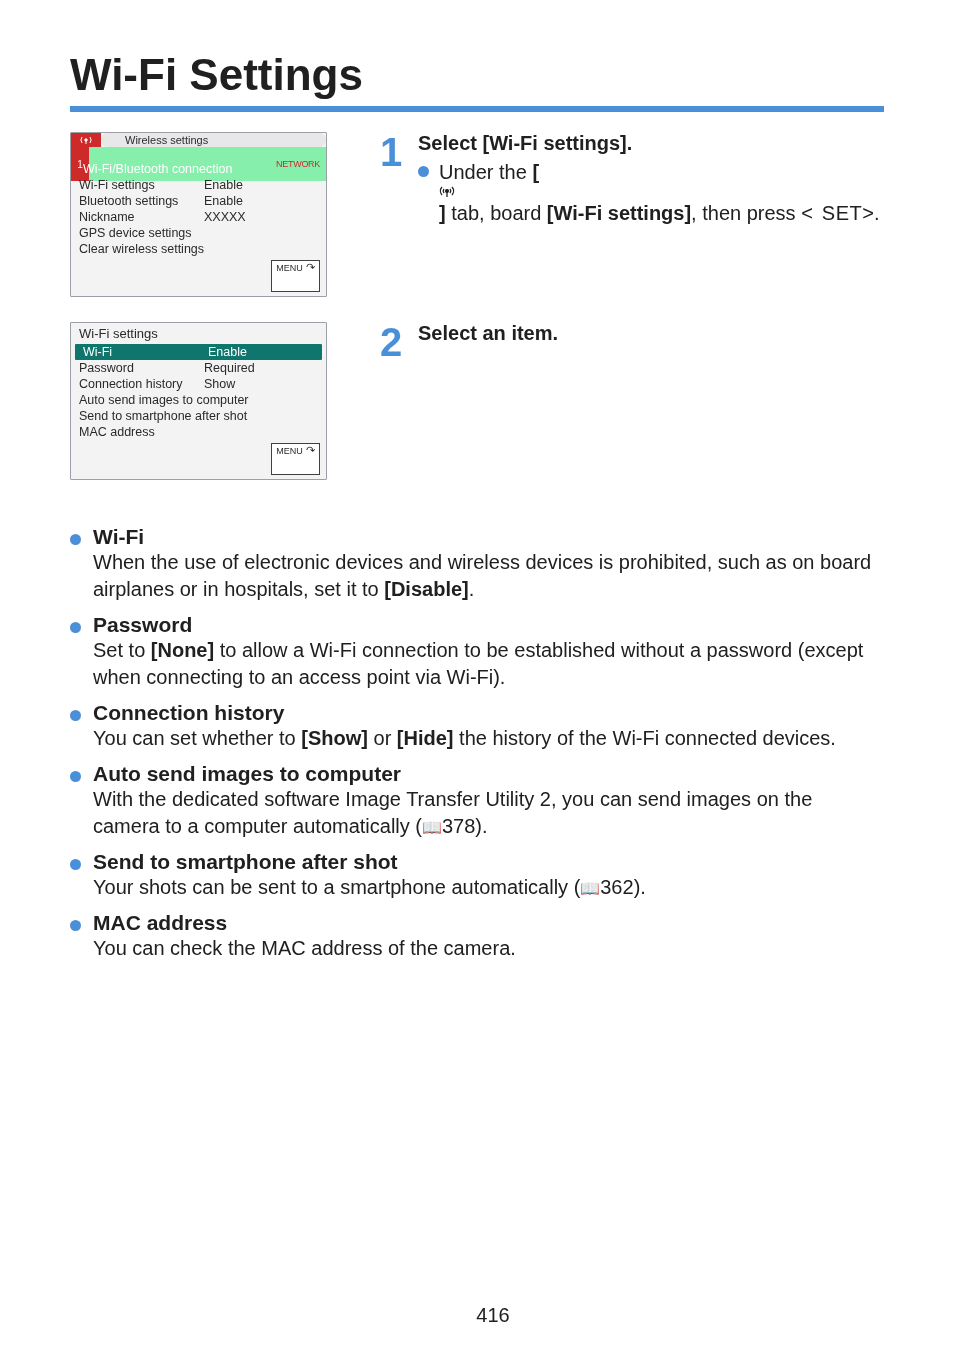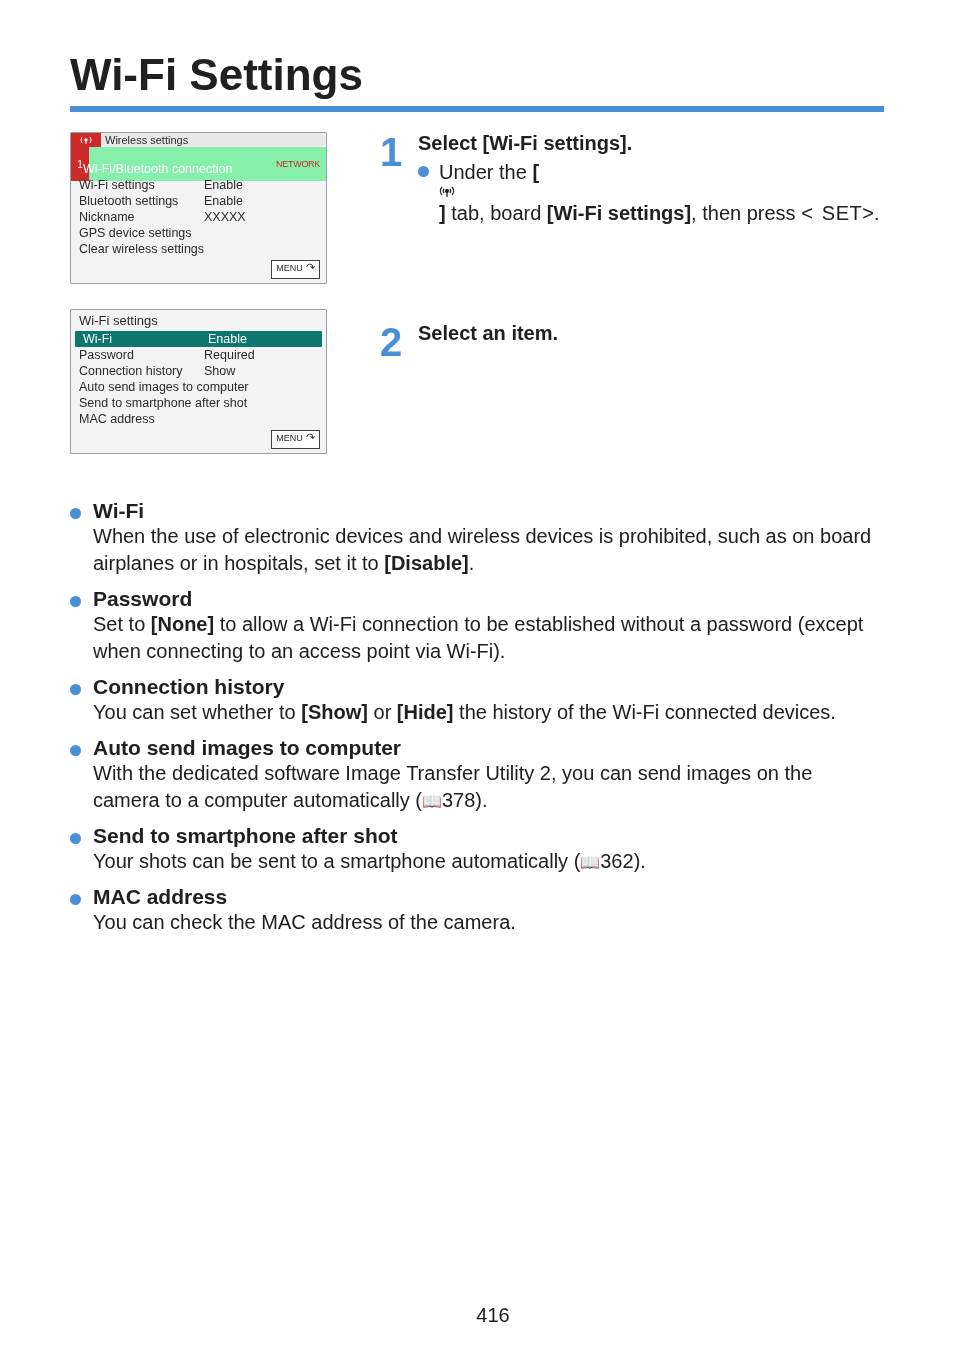--- a/index.html
+++ b/index.html
@@ -55,21 +55,21 @@
     background: #cf2a2a;
     color: #fff;
     font-size: 10px;
     display: flex;
     align-items: center;
     justify-content: center;
   }
   .lcd .tabbar-tabname {
     background: #e8e8e8;
     font-size: 11px;
-    padding-left: 4px;
+    padding-left: 24px;
     display: flex;
     align-items: center;
     border-radius: 7px;
   }
   .lcd .hdrrow {
     display: grid;
     grid-template-columns: 18px 1fr;
     height: 14px;
     font-size: 10px;
   }
@@ -105,21 +105,21 @@
     border-radius: 1px;
   }
   .lcd .menu-footer {
     display: flex;
     justify-content: flex-end;
     padding: 3px 6px 4px 6px;
   }
   .lcd .menu-btn {
     border: 1px solid #404040;
     font-size: 9px;
-    padding: 0 4px 4px 4px;
+    padding: 0 4px 17px 4px;
     display: inline-flex;
     align-items: center;
     gap: 3px;
     background: #fff;
     height: 13px;
   }
   .lcd .menu-btn .undo {
     font-size: 11px;
     transform: scaleX(-1);
   }

